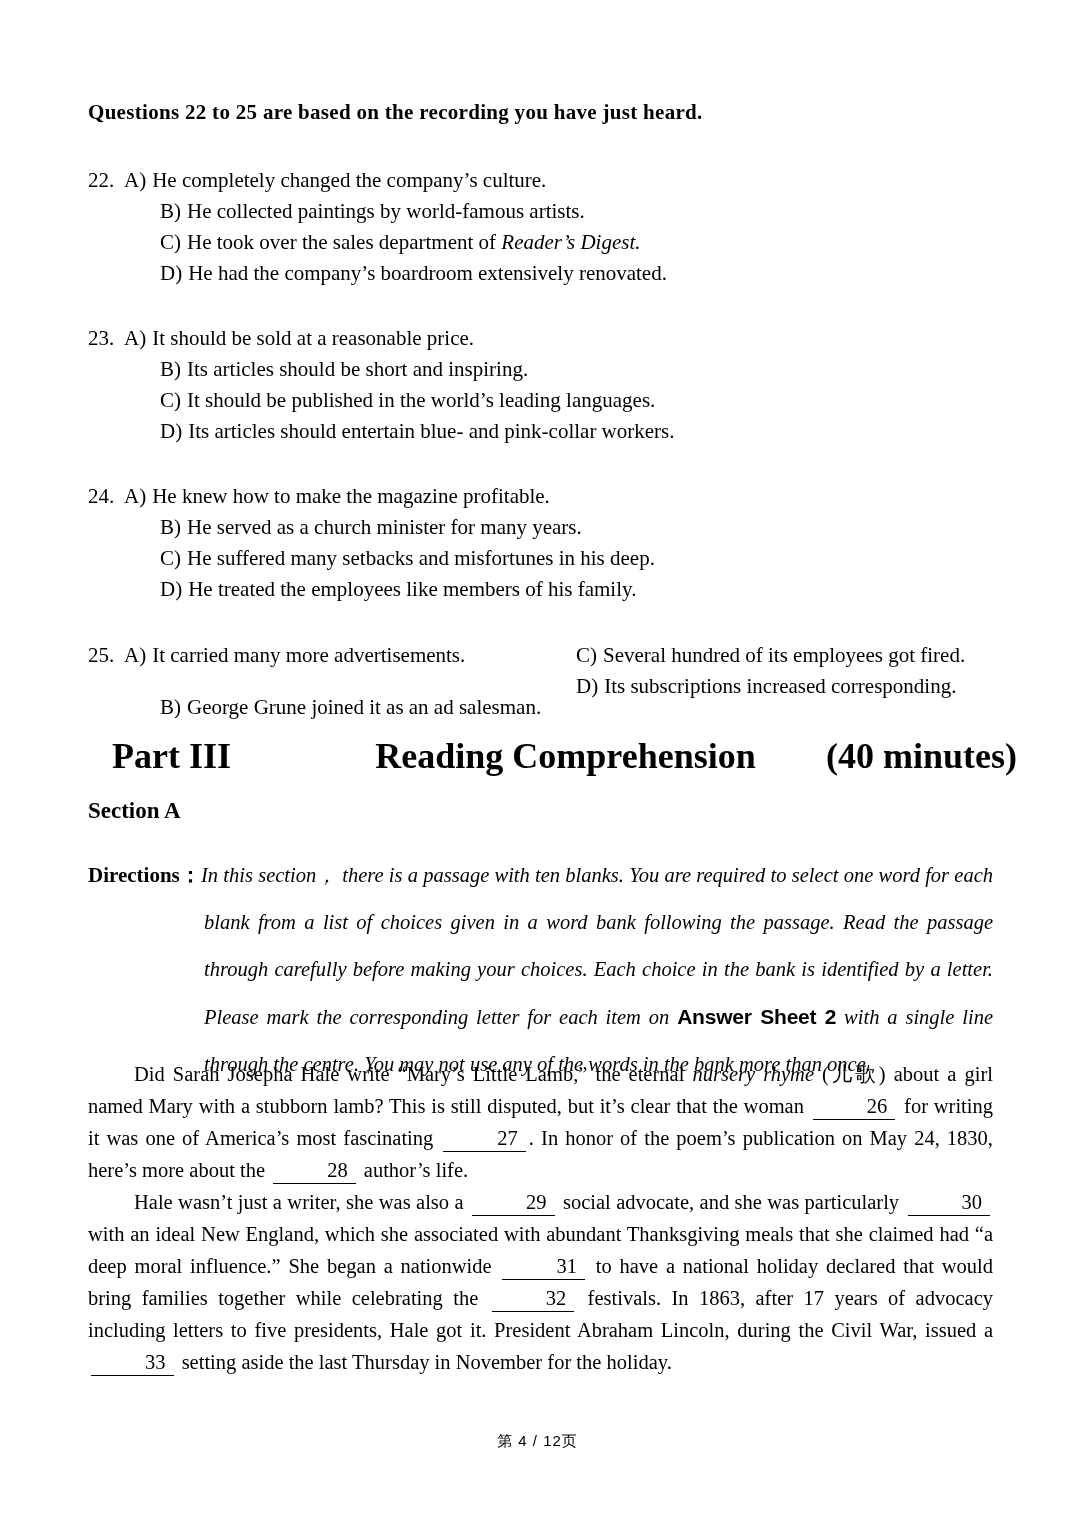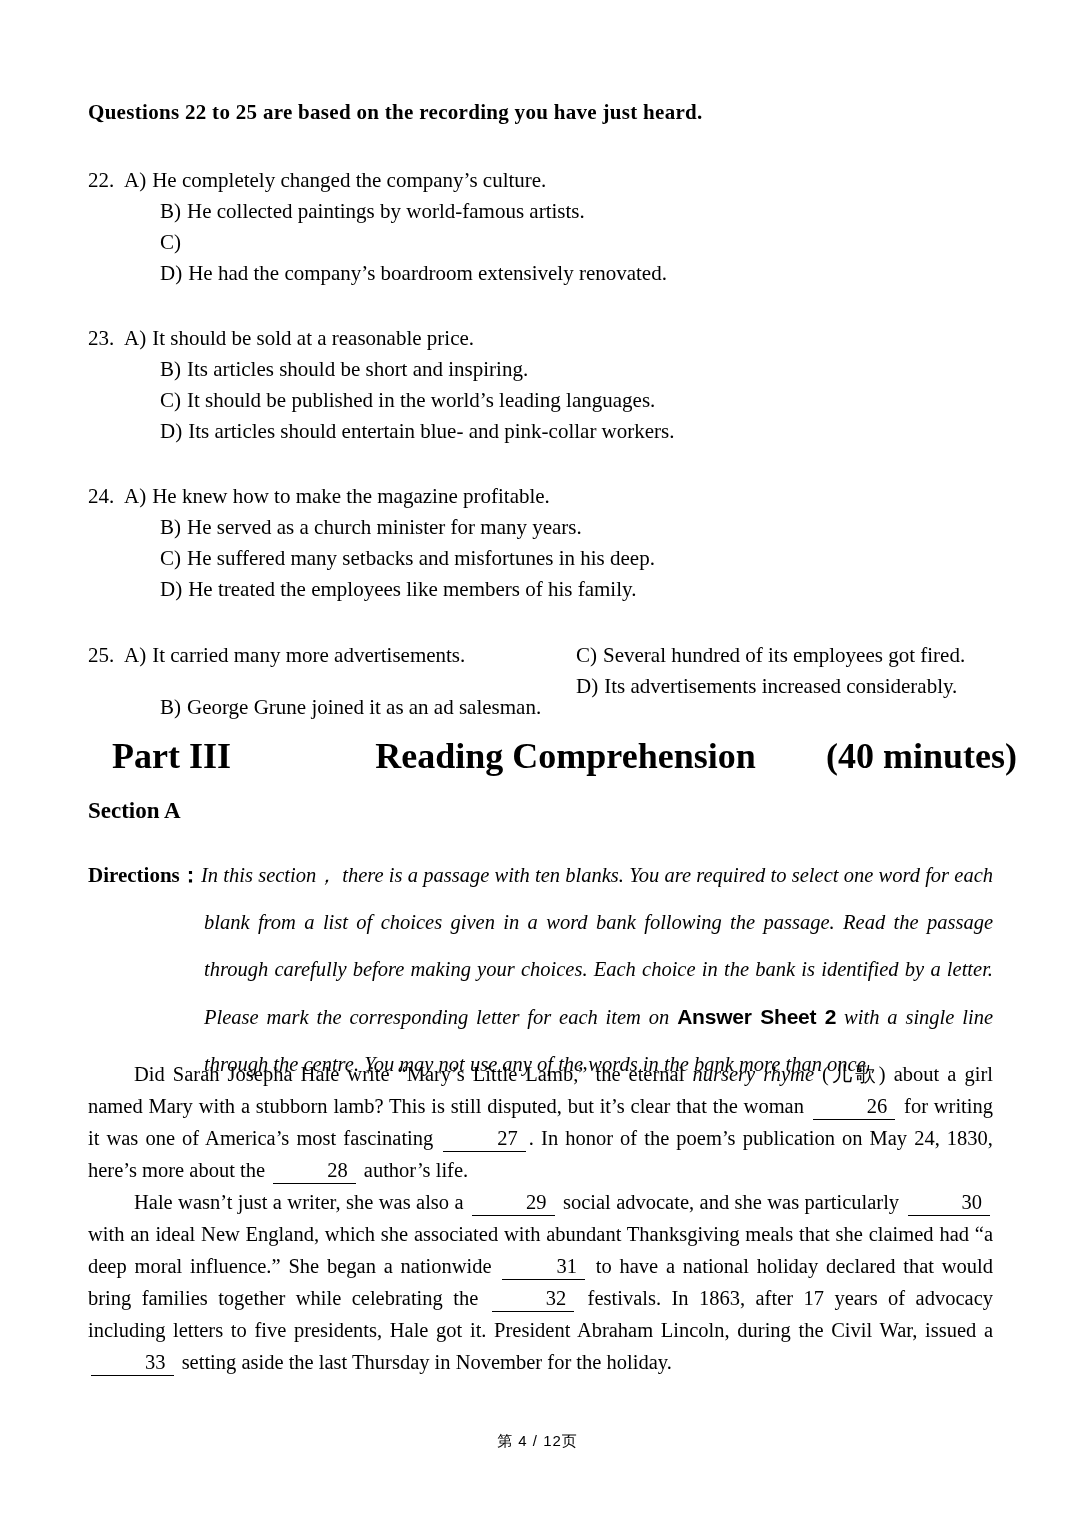--- a/index.html
+++ b/index.html
@@ -172,20 +172,21 @@
       <span class="opt-text">He completely changed the company’s culture.</span>
     </div>
     <div class="qrow">
       <span class="qnum blank"></span>
       <span class="opt-letter">B)</span>
       <span class="opt-text">He collected paintings by world-famous artists.</span>
     </div>
     <div class="qrow">
       <span class="qnum blank"></span>
       <span class="opt-letter">C)</span>
+      <span class="opt-text">He took over the sales department of <span class="ital">Reader’s Digest.</span></span>
     </div>
     <div class="qrow">
       <span class="qnum blank"></span>
       <span class="opt-letter">D)</span>
       <span class="opt-text">He had the company’s boardroom extensively renovated.</span>
     </div>
   </div>
 
   <div class="qblock" style="top:323px">
     <div class="qrow">
@@ -246,21 +247,21 @@
       </span>
     </div>
     <div class="qrow2">
       <span class="col-a">
         <span class="qnum blank"></span>
         <span class="opt-letter">B)</span>
         <span class="opt-text">George Grune joined it as an ad salesman.</span>
       </span>
       <span class="col-b">
         <span class="opt-letter">D)</span>
-        <span class="opt-text">Its advertisements increased considerably.</span>
+        <span class="opt-text">Its subscriptions increased corresponding.</span>
       </span>
     </div>
   </div>
 
   <div class="part-head">
     <span>Part III</span>
     <span class="center">Reading Comprehension</span>
     <span>(40 minutes)</span>
   </div>
 

